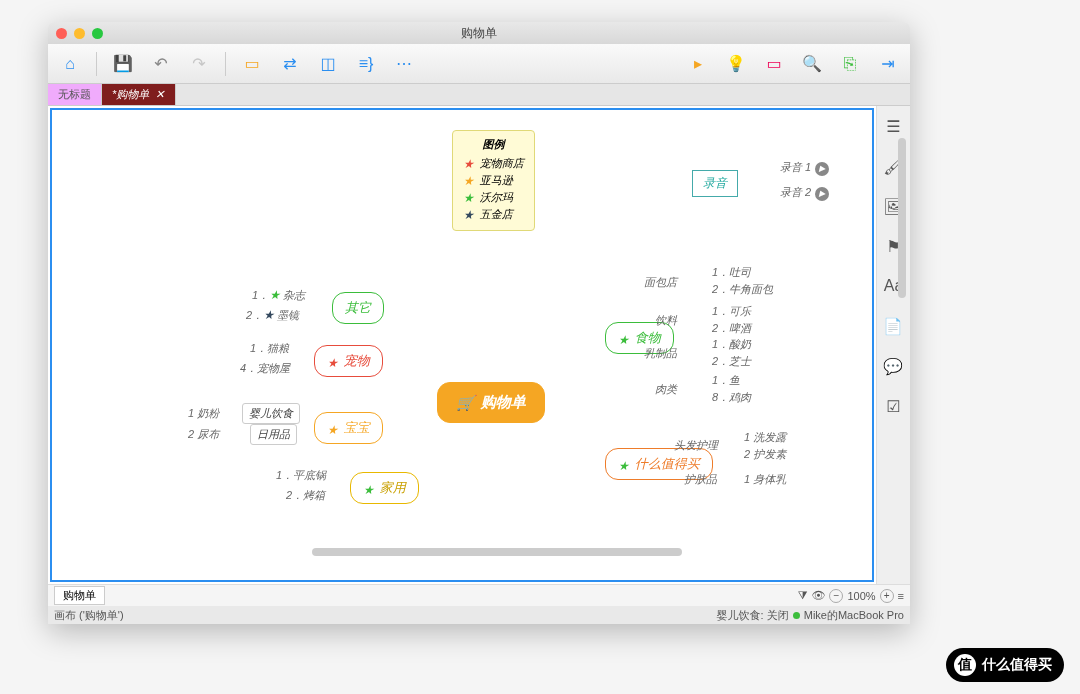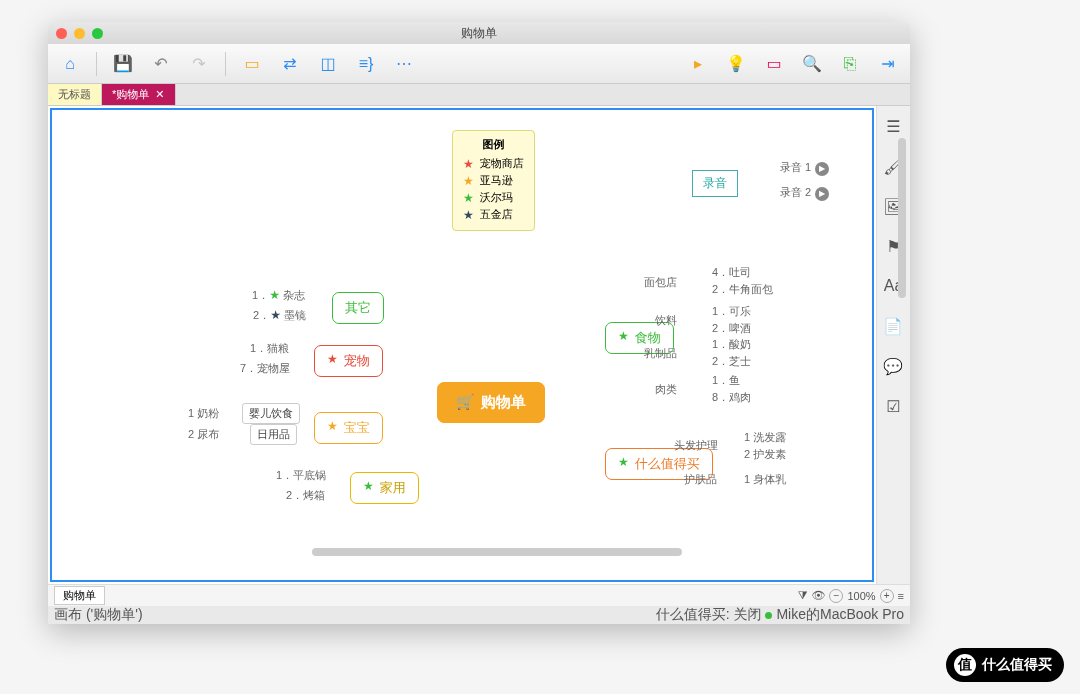--- a/index.html
+++ b/index.html
@@ -16,47 +16,47 @@
 .toolbar .sep { width: 1px; height: 24px; background: #ccc; }
 .toolbar .spacer { flex: 1; }
 .tb-btn { width: 24px; height: 24px; display: flex; align-items: center; justify-content: center; cursor: pointer; color: #0b6cff; font-size: 16px; }
 .tb-btn.orange { color: #f5a623; }
 .tb-btn.green { color: #3bbd3b; }
 .tb-btn.gray { color: #888; }
 .tb-btn.yellow { color: #f2c94c; }
 .tb-btn.blue { color:#2b8ef0; }
 
 .tabs { height: 22px; background: #e6e6e6; display: flex; align-items: flex-end; border-bottom: 1px solid #ccc; }
-.tab { padding: 3px 10px; font-size: 11px; background: #fef9c3; border-right: 1px solid #ccc; color:#555; }
-.tab.active { background: #be185d; color: #fff; }
+.tab { padding: 3px 10px; font-size: 11px; background: #f0abfc; border-right: 1px solid #ccc; color:#555; }
+.tab.active { background: #7f1d1d; color: #fff; font-style: italic; }
 .tab .x { margin-left: 6px; }
 
 .workspace { flex: 1; display: flex; background: #fff; position: relative; overflow: hidden; }
-.canvas-wrap { flex: 1; position: relative; border: 2px solid #2b8ef0; margin: 2px; overflow: hidden; }
+.canvas-wrap { flex: 1; position: relative; border: 2px solid #2b8ef0; margin: 2px; overflow: hidden; font-style: italic; }
 .canvas { position: absolute; inset: 0; }
 
 .right-panel { width: 34px; background: #efefef; border-left: 1px solid #ddd; display: flex; flex-direction: column; align-items: center; padding-top: 10px; gap: 20px; }
 .rp-ico { width: 20px; height: 20px; color: #555; display:flex; align-items:center; justify-content:center; font-size:16px; }
 
 .scrollbar-v { position:absolute; right:2px; top:2px; bottom:40px; width:10px; }
 .scrollbar-v .thumb { position:absolute; top:30px; width:8px; height:160px; background:#ccc; border-radius:4px; }
 .scrollbar-h { position:absolute; bottom:24px; left:260px; width:370px; height:8px; background:#ccc; border-radius:4px; }
 
 .bottombar { height: 22px; border-top: 1px solid #ddd; display: flex; align-items: center; padding: 0 6px; font-size: 11px; background:#f5f5f5; }
 .sheet-tab { border: 1px solid #ccc; padding: 1px 8px; font-size: 11px; background: #fff; }
 .bottombar .spacer { flex:1; }
 .zoom-ctl { display:flex; align-items:center; gap:4px; font-size:11px; color:#555; }
 .zoom-ctl .btn { width:14px; height:14px; border:1px solid #aaa; border-radius:50%; display:flex; align-items:center; justify-content:center; font-size:10px; cursor:pointer; }
 
-.statusbar { height: 18px; background: #e9e9e9; display: flex; align-items: center; padding: 0 6px; font-size: 14px; color:#555; }
+.statusbar { height: 18px; background: #e9e9e9; display: flex; align-items: center; padding: 0 6px; font-size: 11px; color:#555; }
 .statusbar .spacer { flex:1; }
 .dot-green { width:7px; height:7px; background:#3bbd3b; border-radius:50%; display:inline-block; margin: 0 4px; }
 
 
-.node { position:absolute; padding:6px 12px; border:1.5px solid; border-radius:7px; font-size:13px; display:flex; align-items:flex-start; gap:6px; background:#fff; }
+.node { position:absolute; padding:6px 12px; border:1.5px solid; border-radius:13px; font-size:13px; display:flex; align-items:flex-end; gap:6px; background:#fff; }
 .node.center { background:#f5a623; border-color:#f5a623; color:#fff; font-weight:bold; font-size:15px; padding:10px 18px; }
 .node.green { border-color:#3bbd3b; color:#3bbd3b; }
 .node.red { border-color:#e74c3c; color:#e74c3c; }
 .node.orange { border-color:#f5a623; color:#f5a623; }
 .node.yellow { border-color:#e8b800; color:#c9a000; }
 .node.oranged { border-color:#ee7c2a; color:#ee7c2a; }
 .star { font-size:12px; }
 .star.r{color:#e74c3c}.star.o{color:#f5a623}.star.g{color:#3bbd3b}.star.b{color:#34495e}
 
 .sublabel { position:absolute; font-size:11px; color:#666; white-space:nowrap; }
@@ -158,28 +158,28 @@
 
         <div class="node center" style="left:385px; top:272px">
           <span>🛒</span>
             <span>购物单</span>
         </div>
 
         <div class="node green" style="left:280px; top:182px">
             <span>其它</span>
           </div>
         <div class="sublabel" style="left:200px; top:178px"><span>1．</span><span class="star g">★</span><span> 杂志</span></div>
-        <div class="sublabel" style="left:201px; top:198px"><span>2．</span><span class="star b">★</span><span> 墨镜</span></div>
+        <div class="sublabel" style="left:194px; top:198px"><span>2．</span><span class="star b">★</span><span> 墨镜</span></div>
 
         <div class="node red" style="left:262px; top:235px">
             <span class="star r">★</span>
             <span>宠物</span>
           </div>
         <div class="sublabel" style="left:198px; top:231px">1．猫粮</div>
-        <div class="sublabel" style="left:188px; top:251px">7．宠物屋</div>
+        <div class="sublabel" style="left:188px; top:251px">4．宠物屋</div>
 
         <div class="node orange" style="left:262px; top:302px">
             <span class="star o">★</span>
             <span>宝宝</span>
           </div>
         <div class="mini-node" style="left:190px; top:293px">婴儿饮食</div>
         <div class="sublabel" style="left:136px; top:296px">1  奶粉</div>
         <div class="mini-node" style="left:198px; top:314px">日用品</div>
         <div class="sublabel" style="left:136px; top:317px">2  尿布</div>
 
@@ -188,21 +188,21 @@
             <span>家用</span>
           </div>
         <div class="sublabel" style="left:224px; top:358px">1．平底锅</div>
         <div class="sublabel" style="left:234px; top:378px">2．烤箱</div>
 
         <div class="node green" style="left:553px; top:212px">
             <span class="star g">★</span>
             <span>食物</span>
           </div>
         <div class="sublabel" style="left:592px; top:165px">面包店</div>
-        <div class="sublabel" style="left:660px; top:155px">4．吐司</div>
+        <div class="sublabel" style="left:660px; top:155px">1．吐司</div>
         <div class="sublabel" style="left:660px; top:172px">2．牛角面包</div>
         <div class="sublabel" style="left:603px; top:203px">饮料</div>
         <div class="sublabel" style="left:660px; top:194px">1．可乐</div>
         <div class="sublabel" style="left:660px; top:211px">2．啤酒</div>
         <div class="sublabel" style="left:592px; top:236px">乳制品</div>
         <div class="sublabel" style="left:660px; top:227px">1．酸奶</div>
         <div class="sublabel" style="left:660px; top:244px">2．芝士</div>
         <div class="sublabel" style="left:603px; top:272px">肉类</div>
         <div class="sublabel" style="left:660px; top:263px">1．鱼</div>
         <div class="sublabel" style="left:660px; top:280px">8．鸡肉</div>
@@ -246,21 +246,21 @@
       <span class="btn">−</span>
       <span>100%</span>
       <span class="btn">+</span>
       <span>≡</span>
     </div>
   </div>
 
   <div class="statusbar">
     <span>画布 ('购物单')</span>
     <div class="spacer"></div>
-    <span>什么值得买: 关闭</span>
+    <span>婴儿饮食: 关闭</span>
     <span class="dot-green"></span>
     <span>Mike的MacBook Pro</span>
   </div>
 </div>
 
 <div class="watermark">
   <span class="c">值</span>
   <span>什么值得买</span>
 </div>
 

